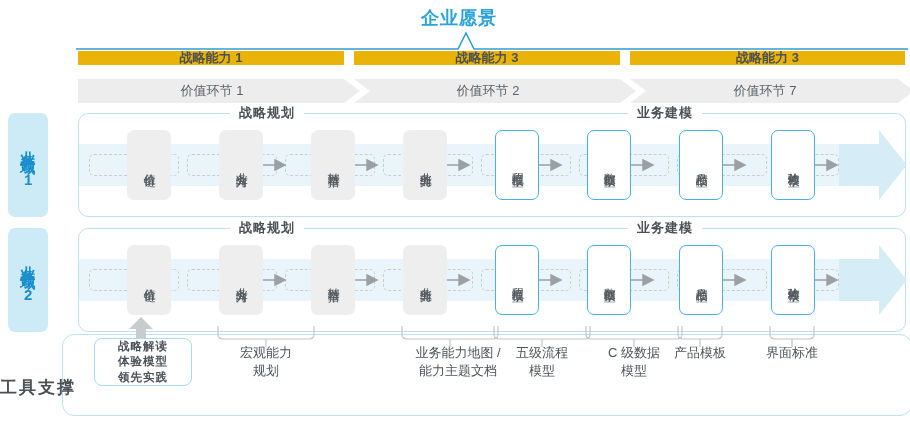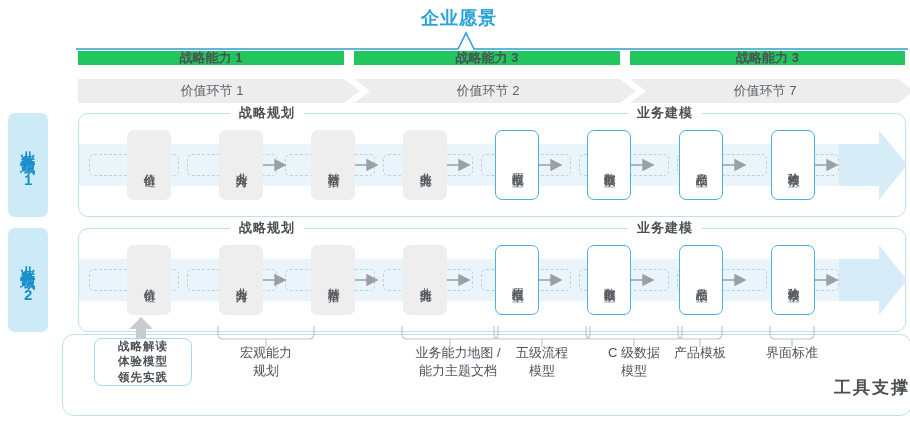--- a/index.html
+++ b/index.html
@@ -18,21 +18,21 @@
   #vision-strategy-titles span{
     font-size:18px;font-weight:bold;color:#29a3d9;letter-spacing:1px;margin-left:8px;
   }
 
   
   #tent-line{left:74px;top:30px;width:836px;height:22px;}
 
   
   .cap-row{left:78px;top:51px;width:827px;height:23px;display:flex;}
   .cap-bar{
-    background:#22c55e;height:14px;
+    background:#eab308;height:14px;
     display:flex;align-items:center;justify-content:center;
     font-size:13px;font-weight:bold;color:#4a5054;
   }
   .cap-gap{width:10px;height:23px;background:#fff;}
 
   
   .val-row{left:78px;top:79px;width:836px;height:24px;}
   .valbar{
     position:absolute;top:0;height:24px;background:#ededee;
     display:flex;align-items:center;justify-content:center;
@@ -112,21 +112,21 @@
   }
   #up-arrow-to-valuechain{left:126px;top:316px;width:30px;height:26px;}
 
   
   #tool-support-frame{
     left:62px;top:334px;width:850px;height:82px;
     border:1px solid #bfe0f0;border-radius:12px;box-sizing:border-box;
     background:transparent;
   }
   #tool-support-title{
-    left:0;top:376px;width:910px;text-align:right;
+    left:0;top:376px;width:910px;text-align:left;
     font-size:17px;font-weight:bold;color:#4a5054;letter-spacing:2px;
   }
 </style>
 </head>
 <body>
 
 <div class="abs" id="vision-strategy-titles">
   <span>企业愿景</span>
 </div>
 

